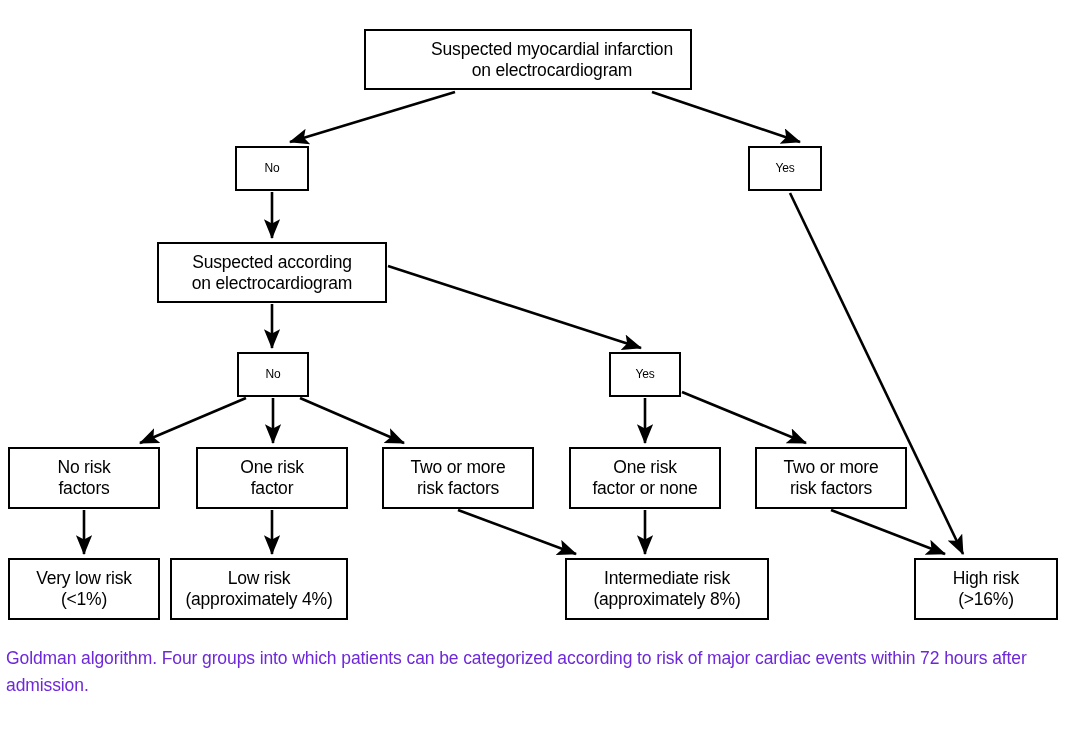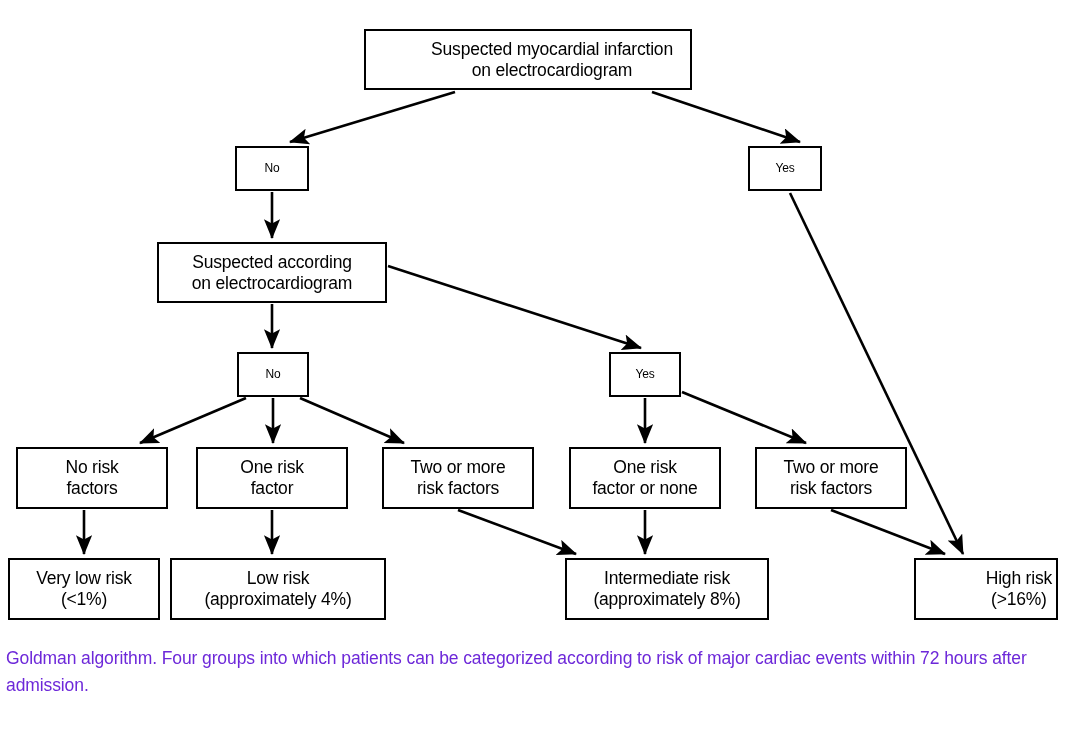--- a/index.html
+++ b/index.html
@@ -106,21 +106,21 @@
       <div class="node" style="left: 157px; top: 242px; width: 230px; height: 61px;">
         <span class="txt">Suspected according
 on electrocardiogram</span>
       </div>
       <div class="node small" style="left: 237px; top: 352px; width: 72px; height: 45px;">
         <span class="txt">No</span>
       </div>
       <div class="node small" style="left: 609px; top: 352px; width: 72px; height: 45px;">
         <span class="txt">Yes</span>
       </div>
-      <div class="node" style="left: 16px; top: 447px; width: 152px; height: 62px;">
+      <div class="node" style="left: 8px; top: 447px; width: 152px; height: 62px;">
         <span class="txt">No risk
 factors</span>
       </div>
       <div class="node" style="left: 196px; top: 447px; width: 152px; height: 62px;">
         <span class="txt">One risk
 factor</span>
       </div>
       <div class="node" style="left: 382px; top: 447px; width: 152px; height: 62px;">
         <span class="txt">Two or more
 risk factors</span>
@@ -130,29 +130,29 @@
 factor or none</span>
       </div>
       <div class="node" style="left: 755px; top: 447px; width: 152px; height: 62px;">
         <span class="txt">Two or more
 risk factors</span>
       </div>
       <div class="node" style="left: 8px; top: 558px; width: 152px; height: 62px;">
         <span class="txt">Very low risk
 (&lt;1%)</span>
       </div>
-      <div class="node" style="left: 170px; top: 558px; width: 216px; height: 62px;">
+      <div class="node" style="left: 170px; top: 558px; width: 178px; height: 62px;">
         <span class="txt">Low risk
 (approximately 4%)</span>
       </div>
       <div class="node" style="left: 545px; top: 558px; width: 204px; height: 62px; margin-left: 20px;">
         <span class="txt">Intermediate risk
 (approximately 8%)</span>
       </div>
-      <div class="node" style="left: 914px; top: 558px; width: 144px; height: 62px; justify-content: flex-end;">
+      <div class="node" style="left: 914px; top: 558px; width: 144px; height: 62px;">
         <span class="txt">High risk
 (&gt;16%)</span>
       </div>
     </div>
 
 </div>
 
 <div id="caption">Goldman algorithm. Four groups into which patients can be categorized according to risk of major cardiac events within 72 hours after admission.</div>
 
 </body></html>

